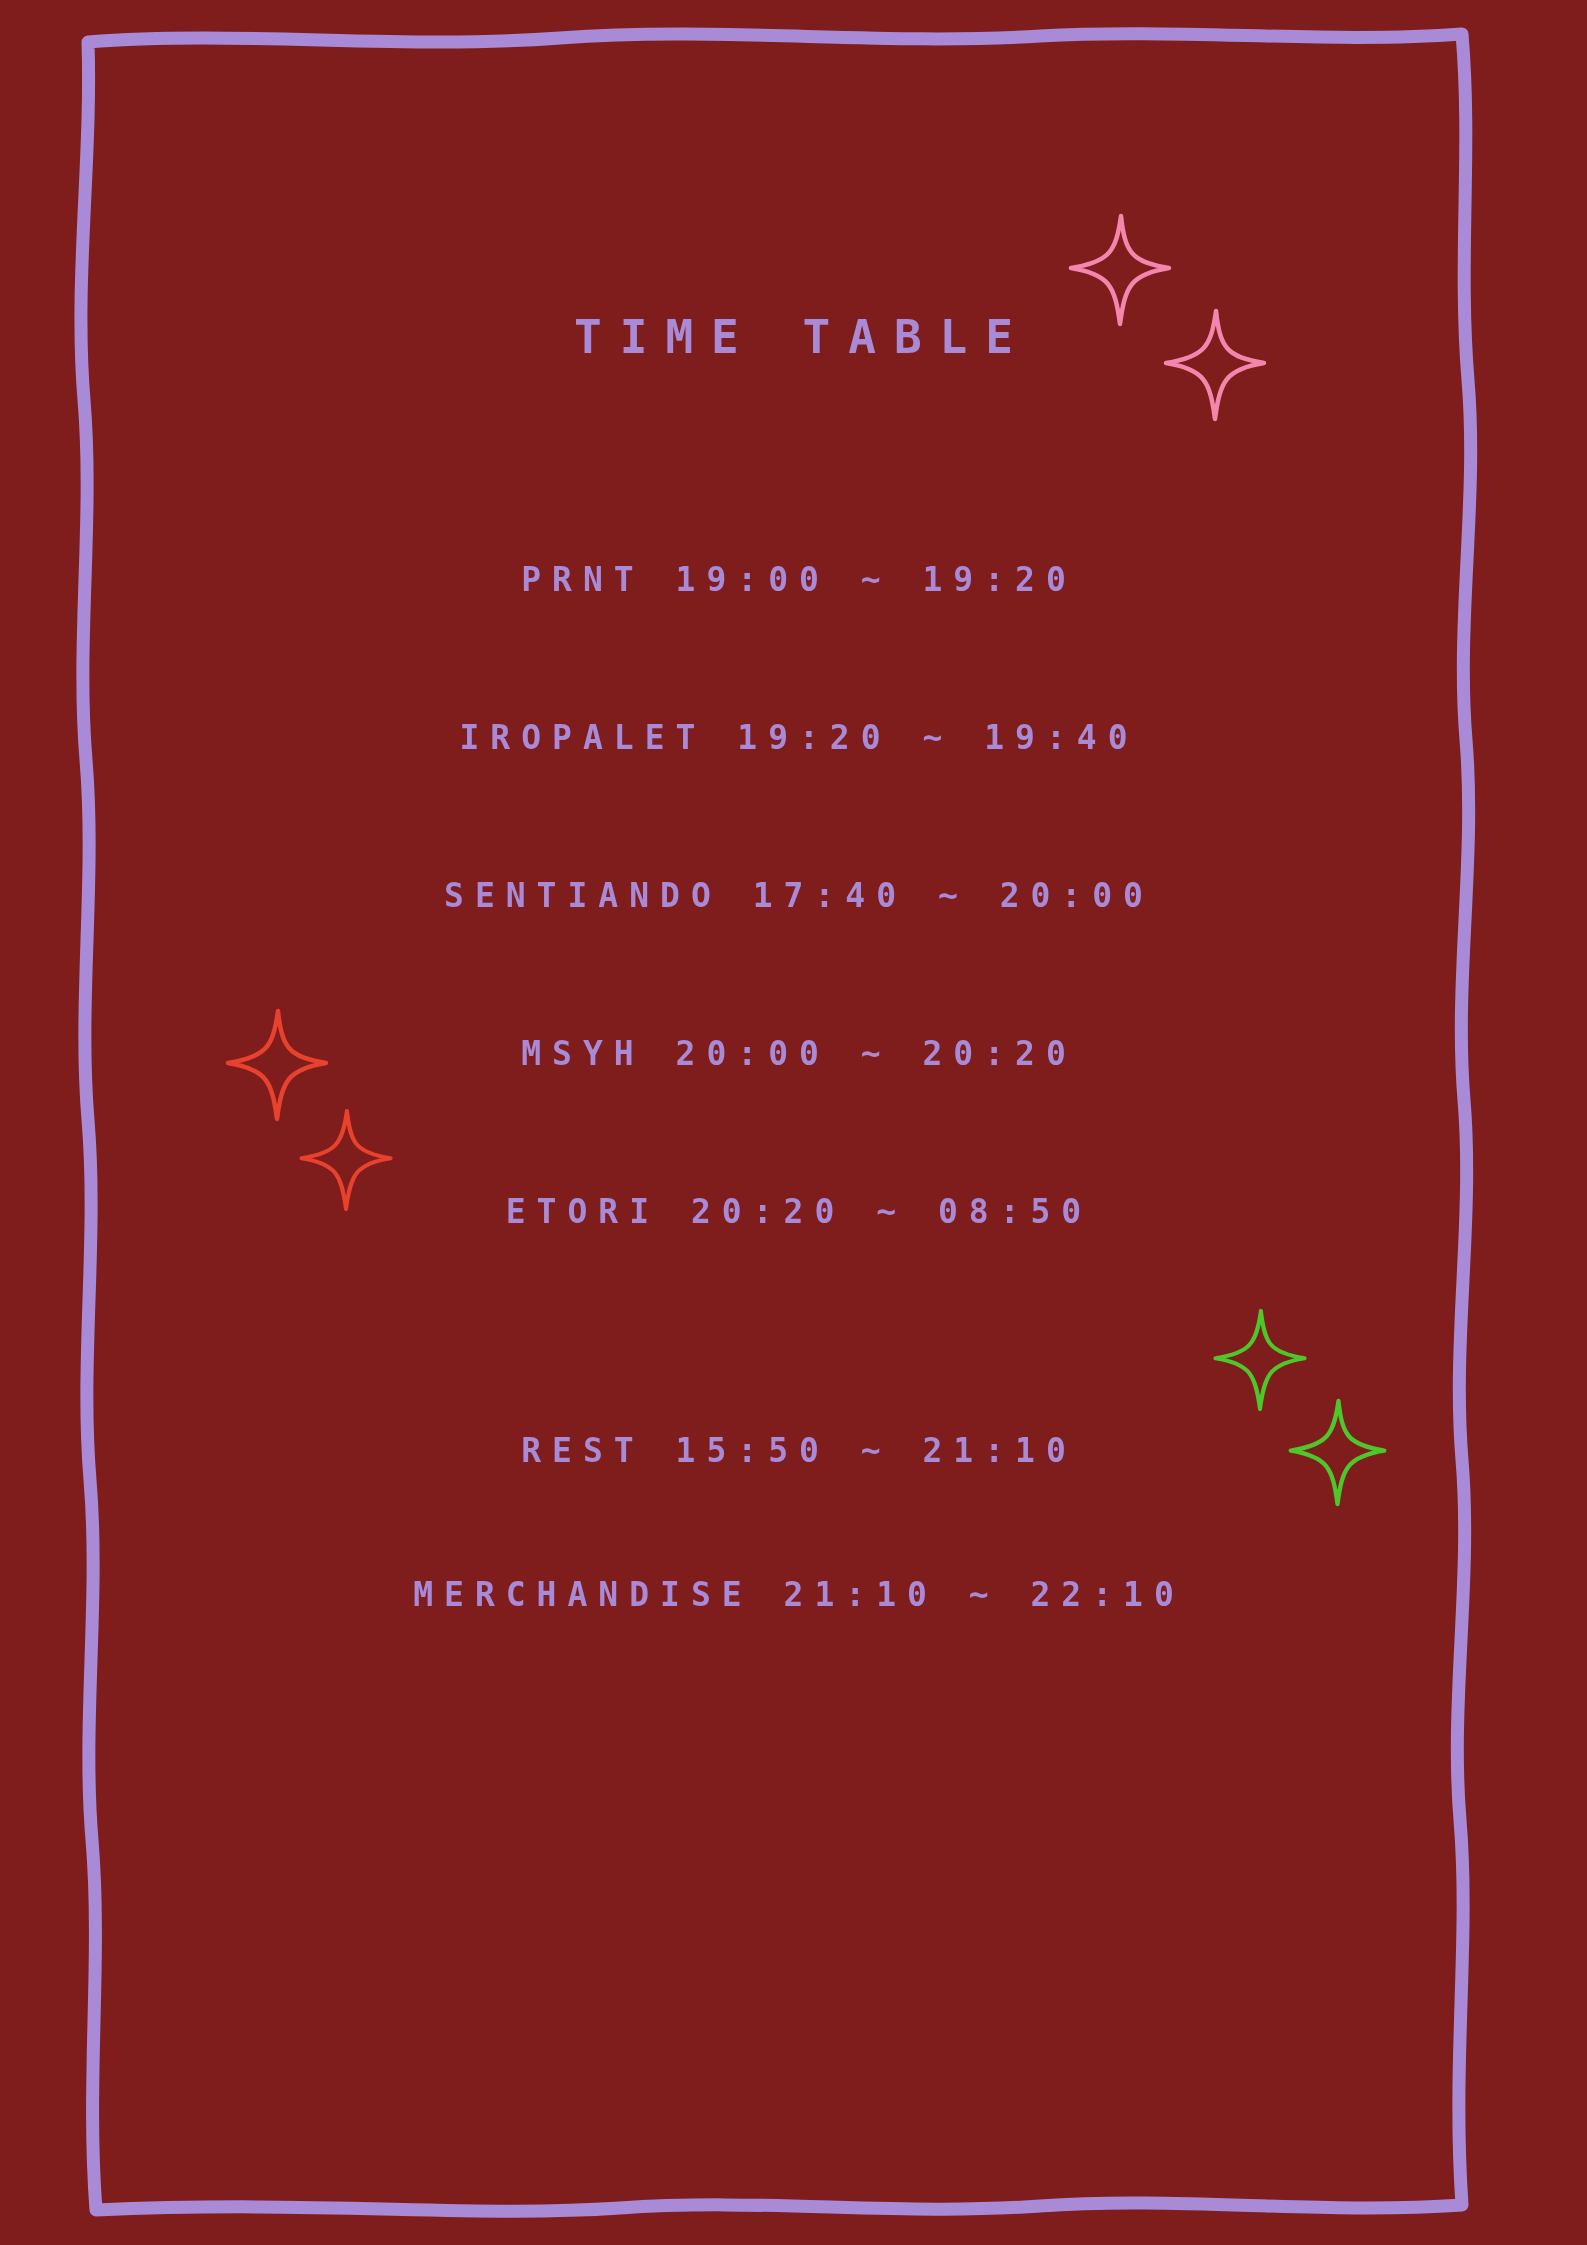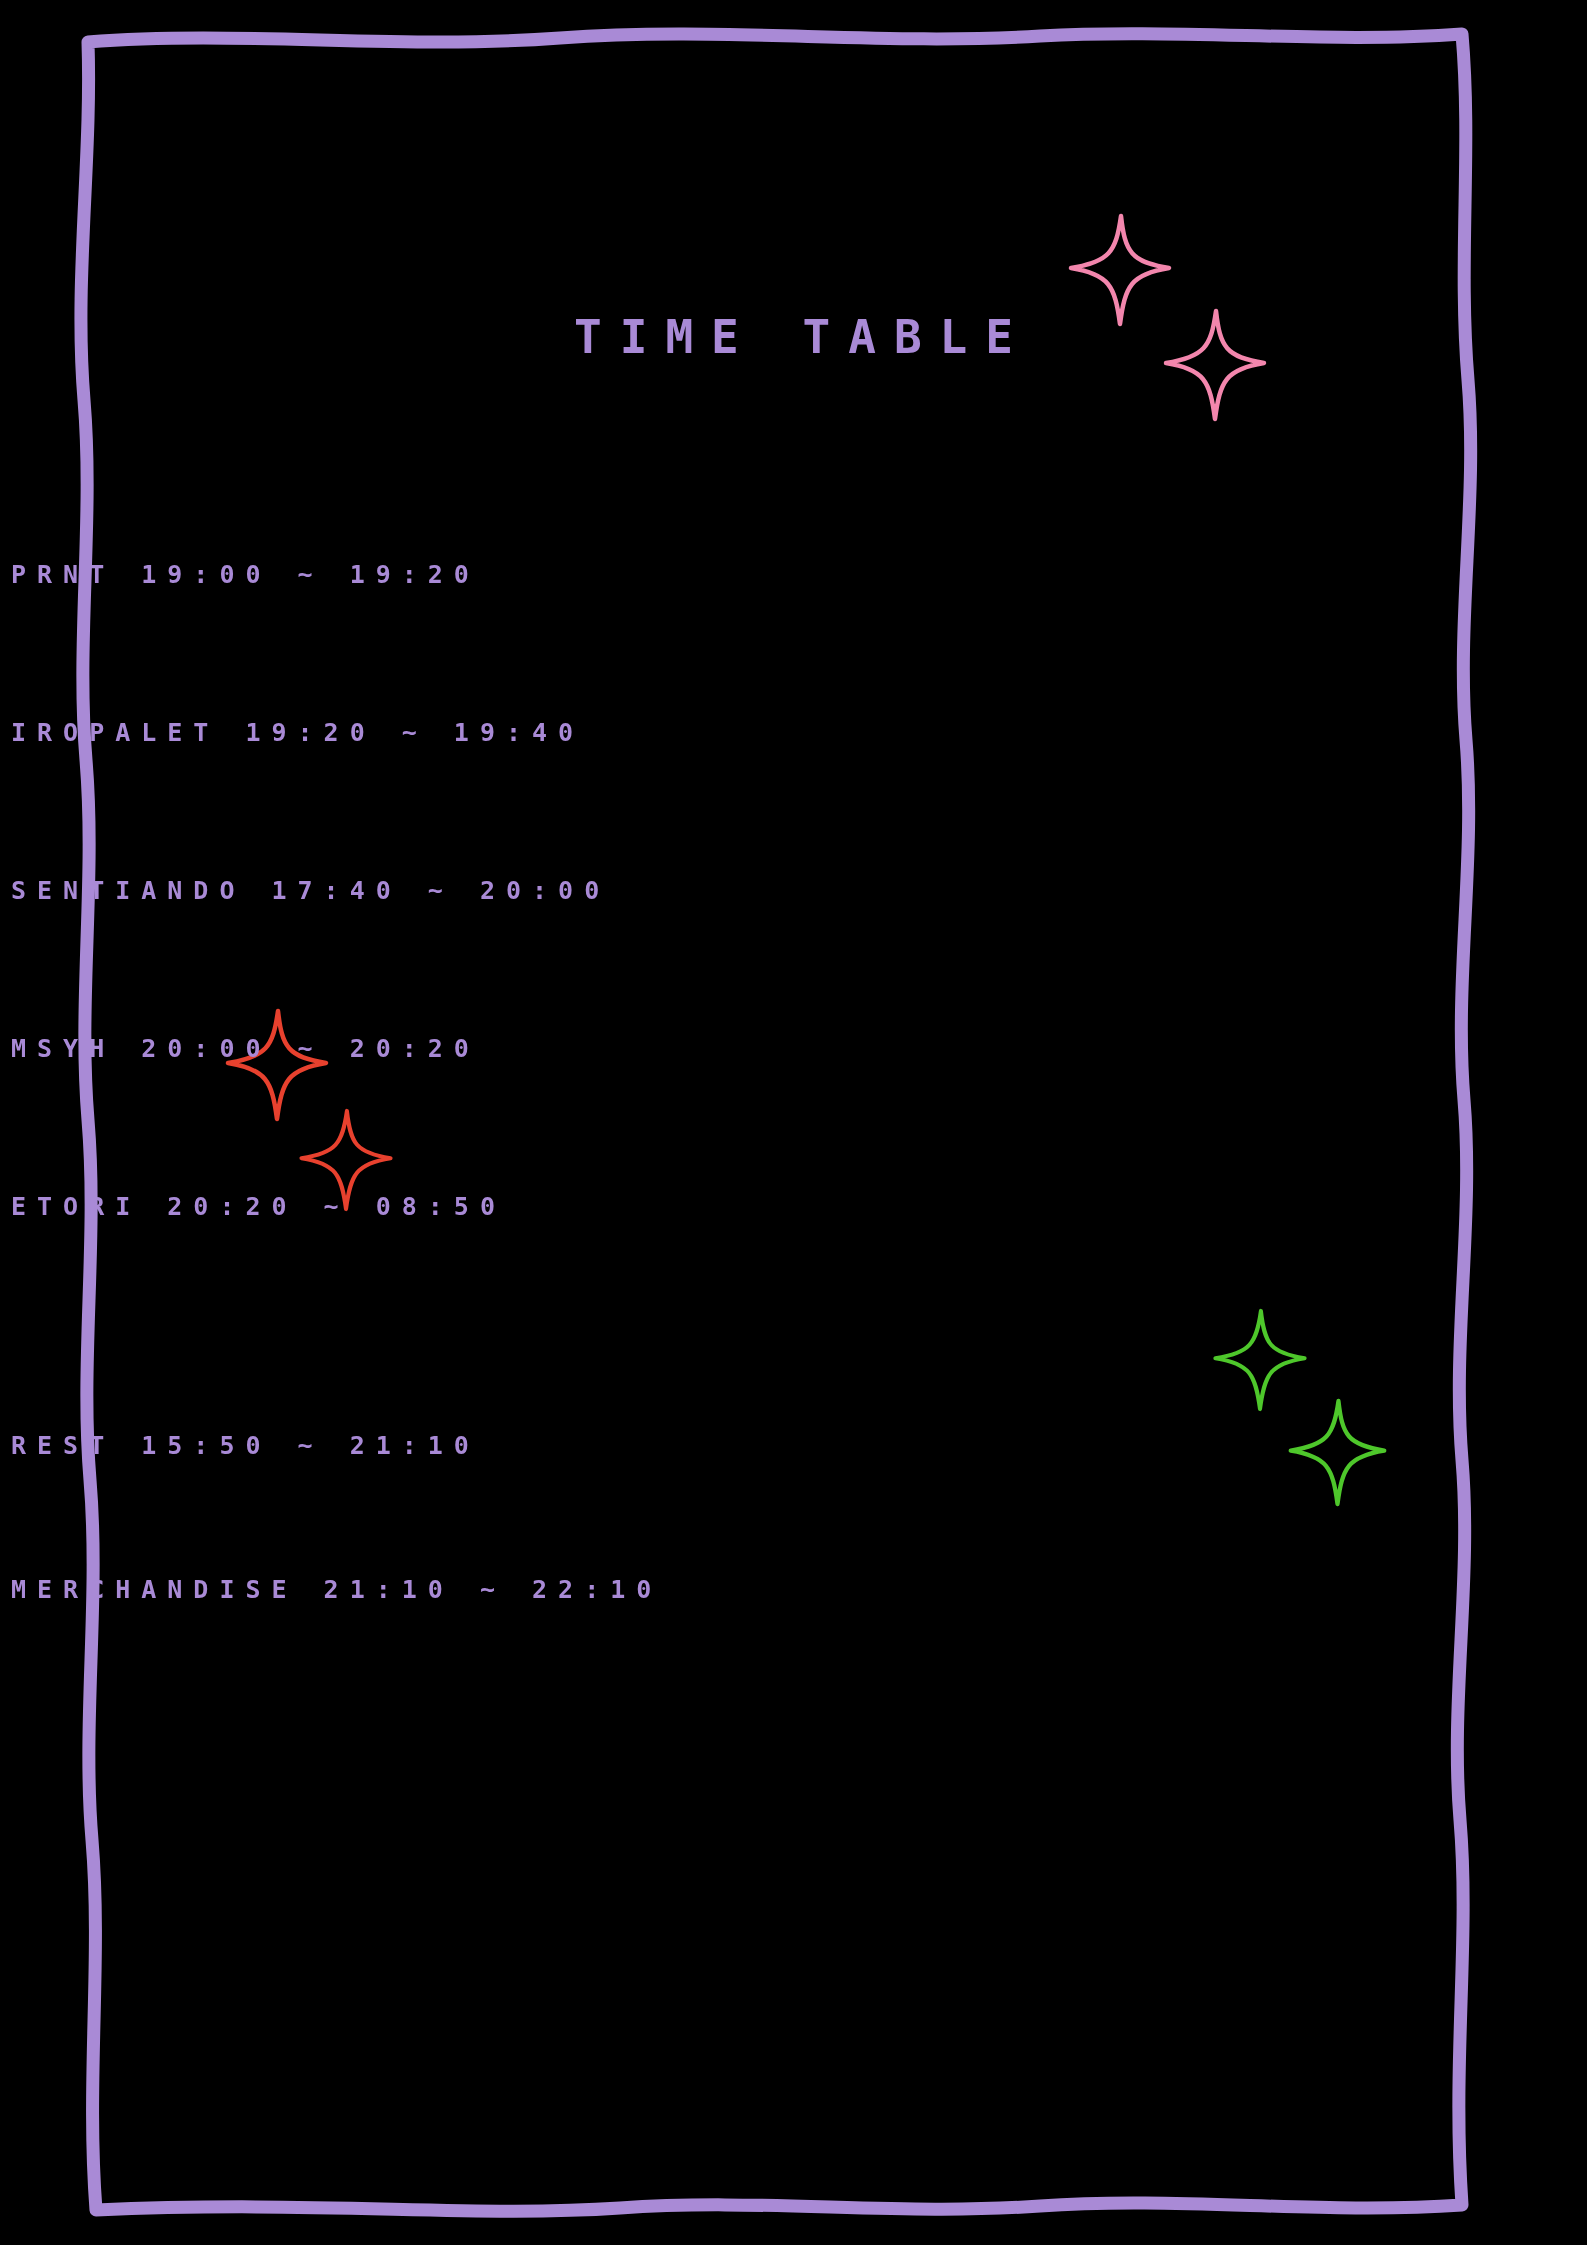--- a/index.html
+++ b/index.html
@@ -11,21 +11,21 @@
     width: 1587px;
     height: 2245px;
     overflow: hidden;
     font-family: "DejaVu Sans Mono", monospace;
   }
 
   .poster {
     position: relative;
     width: 1587px;
     height: 2245px;
-    background: #000000;
+    background: #7f1d1d;
   }
 
   
   .border-frame {
     position: absolute;
     left: 0;
     top: 0;
     width: 1587px;
     height: 2245px;
     pointer-events: none;
@@ -46,23 +46,23 @@
 
   .schedule {
     position: absolute;
     left: 0;
     top: 560px;
     width: 1587px;
   }
 
   .entry {
     width: 100%;
-    text-align: left;
+    text-align: center;
     color: #a98ad6;
-    font-size: 25px;
+    font-size: 33px;
     letter-spacing: 11px;
     font-weight: 700;
     text-indent: 11px;
     white-space: pre;
   }
 
   .spark {
     position: absolute;
     pointer-events: none;
   }

